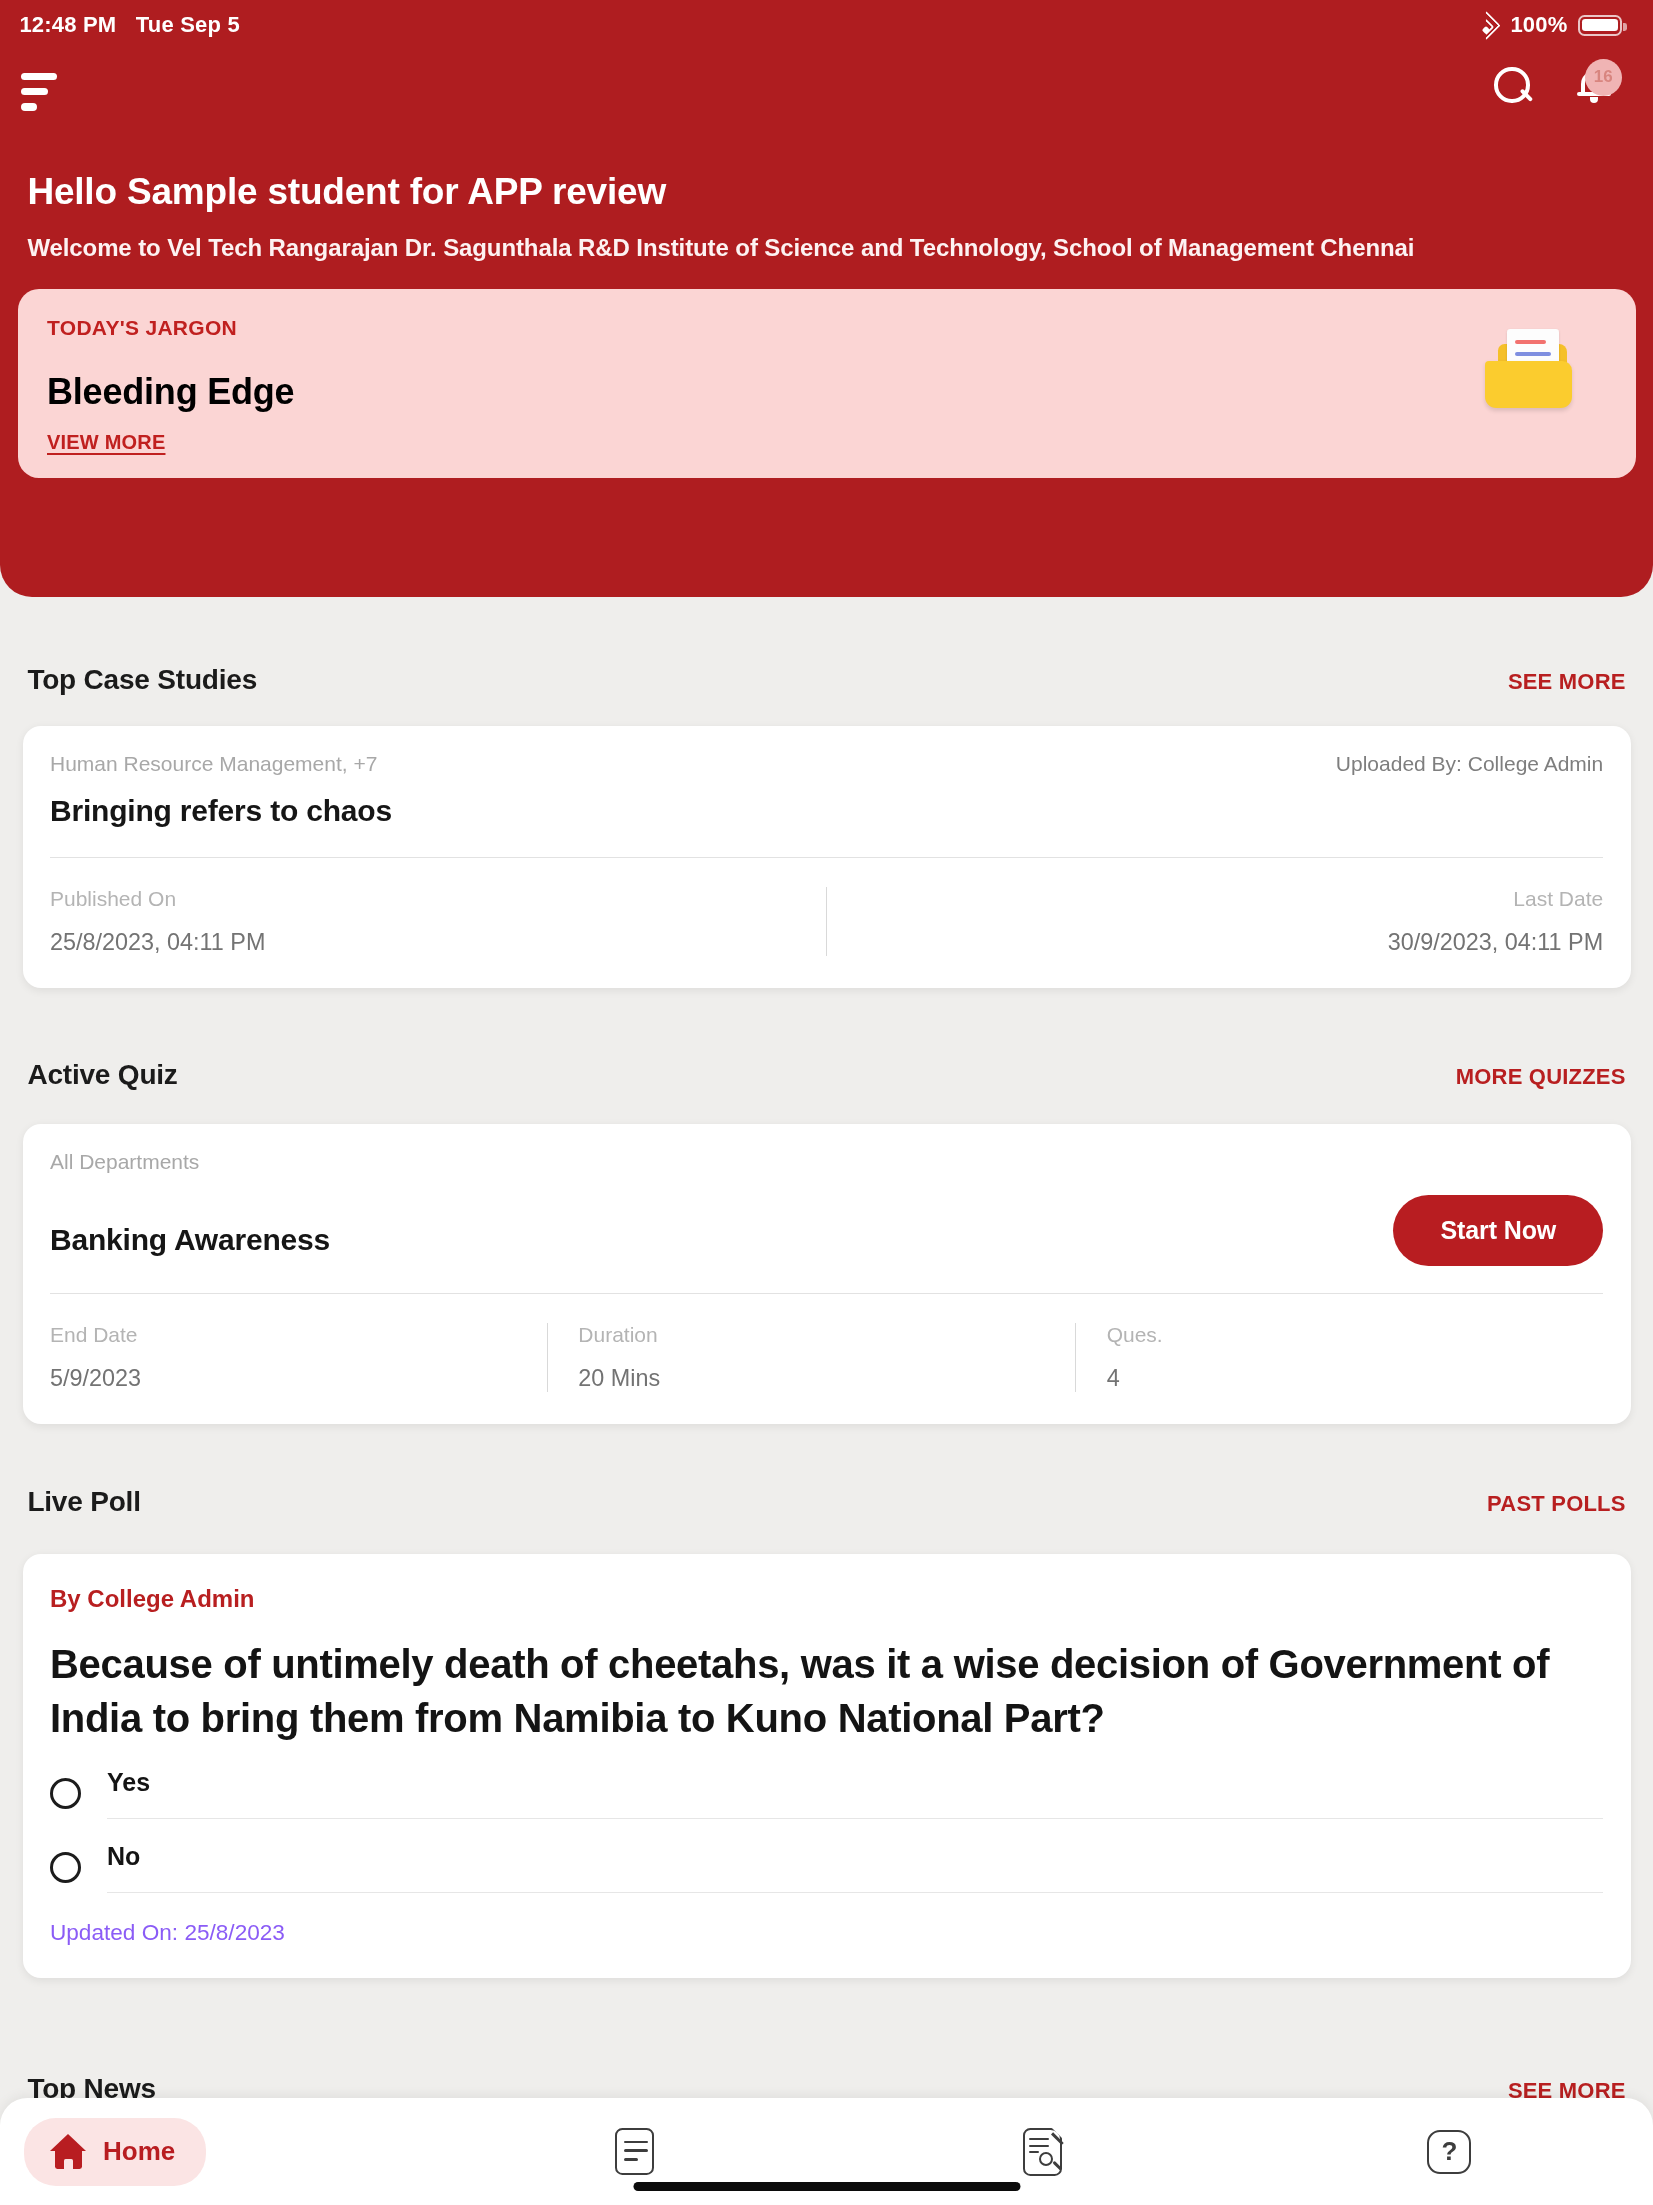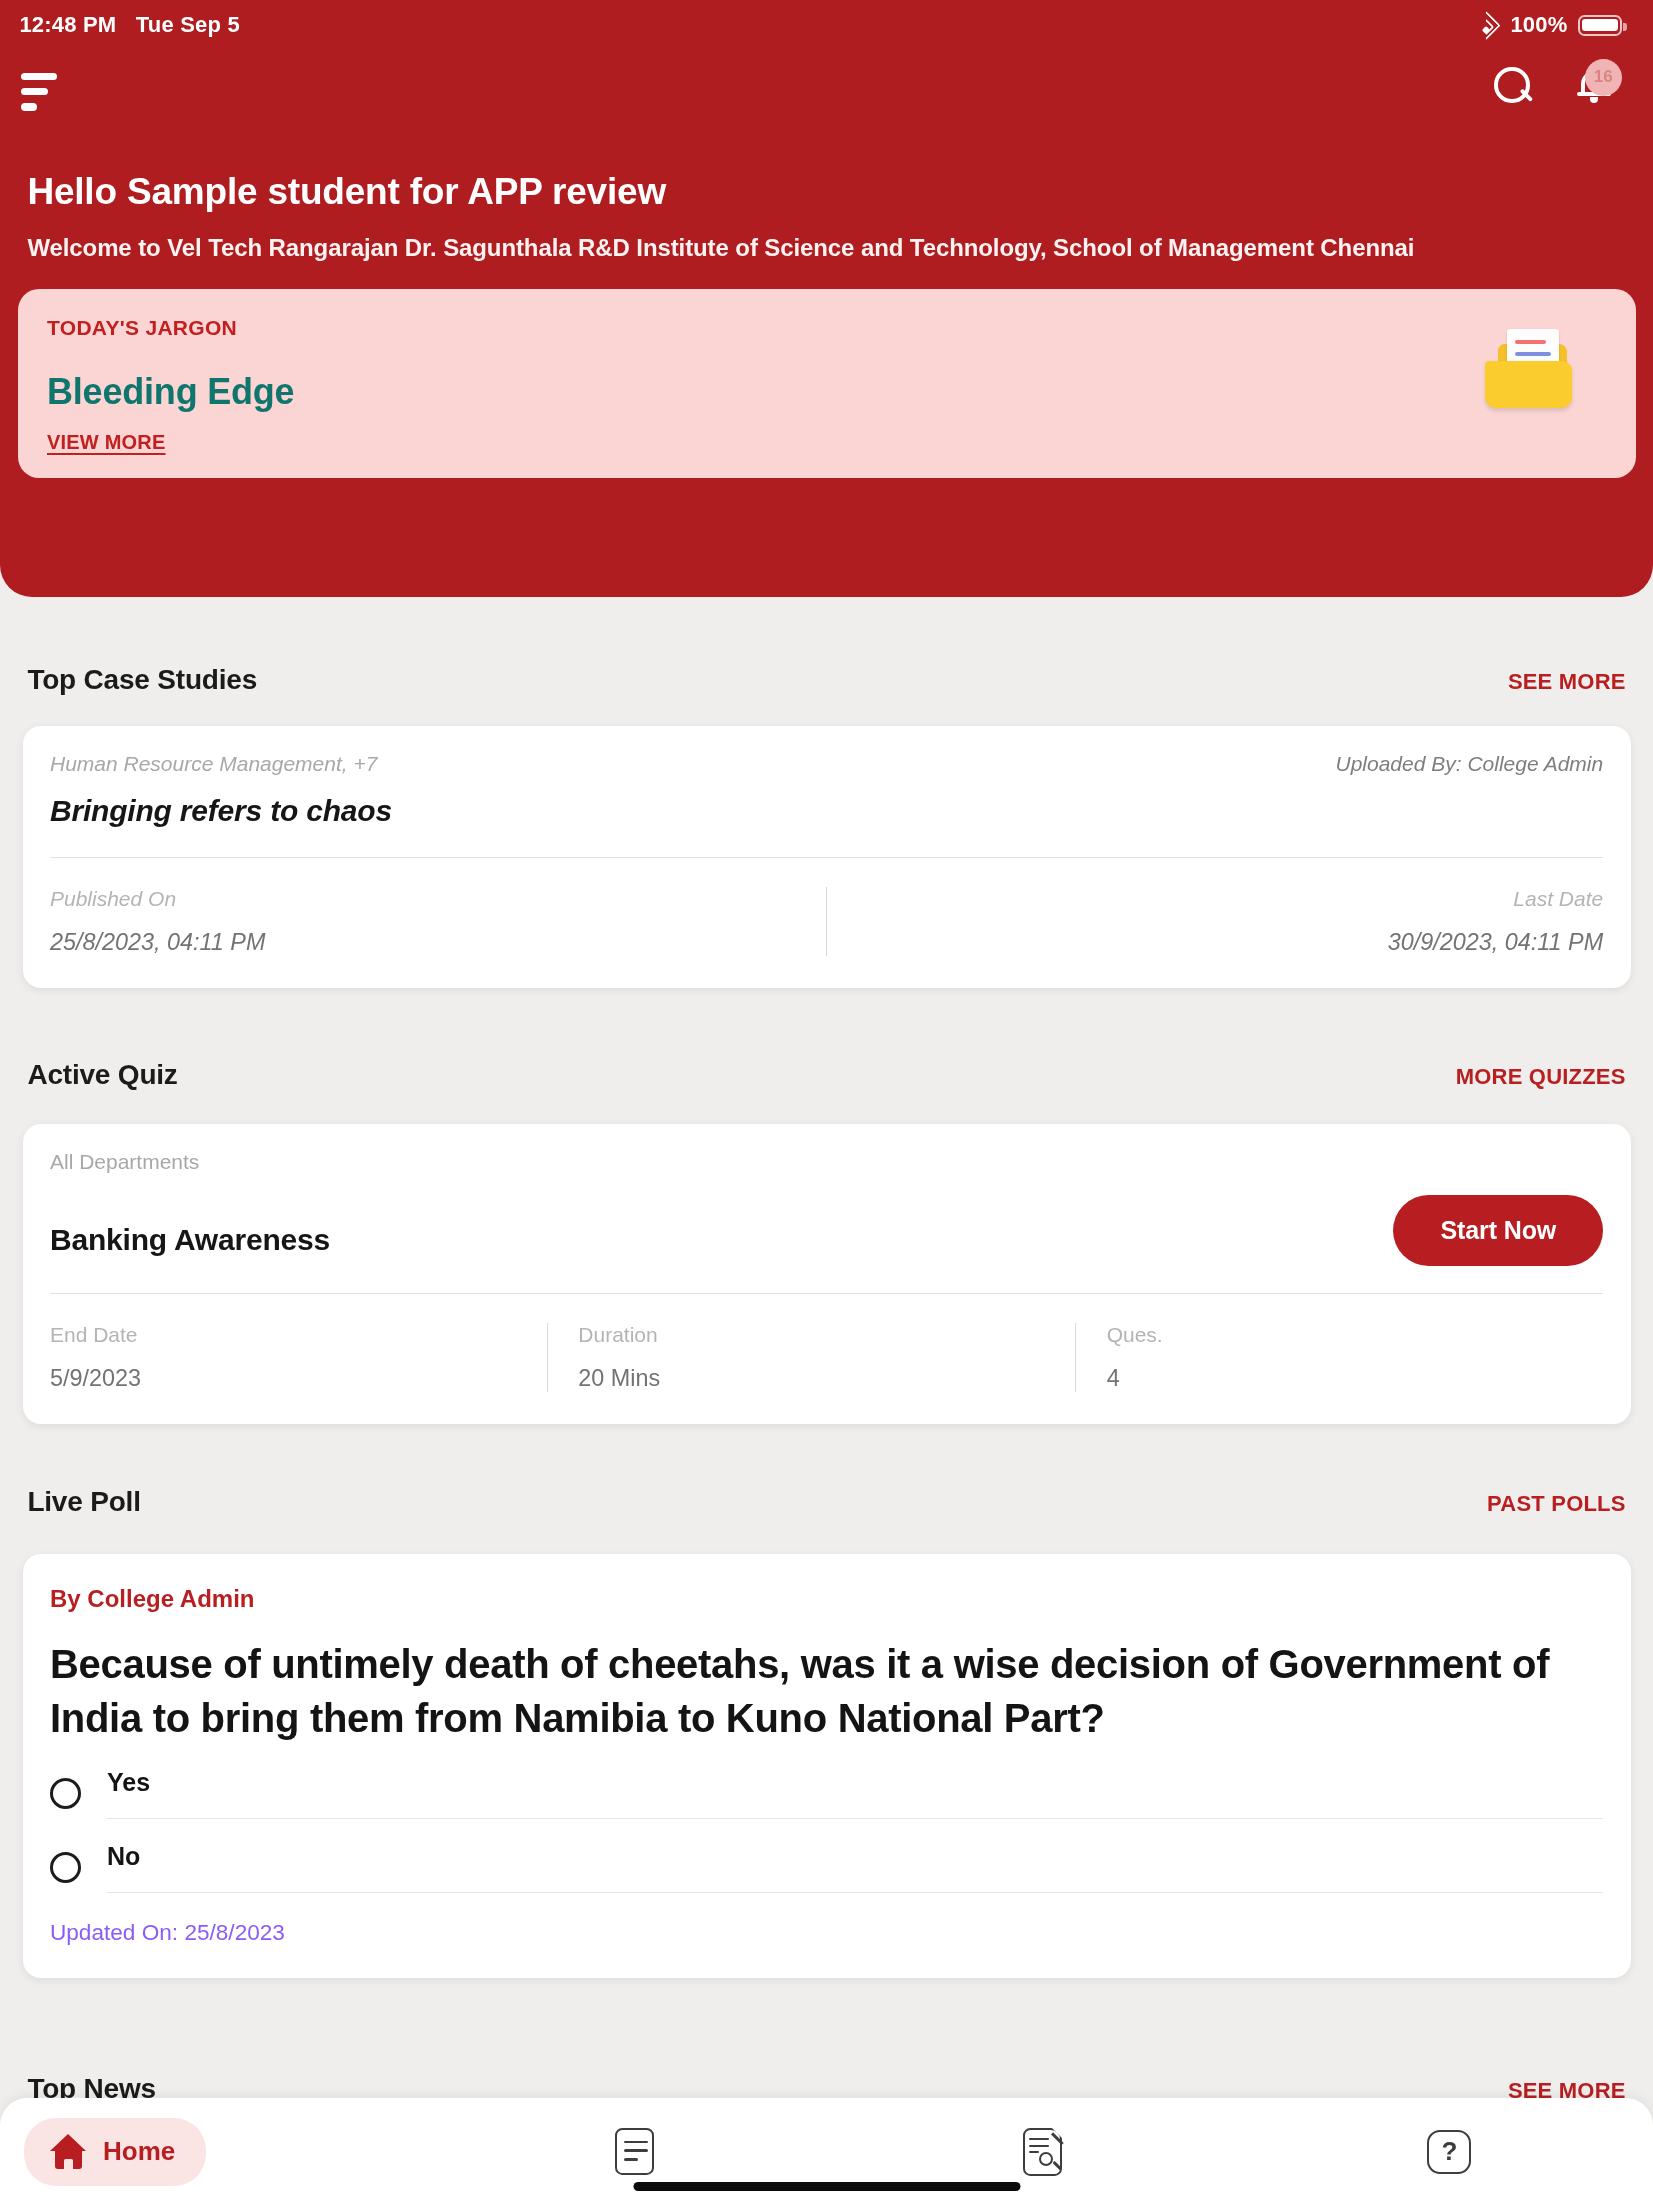--- a/index.html
+++ b/index.html
@@ -57,21 +57,21 @@
 
   .greeting { position:absolute; left:27.4px; top:171px; color:#fff; font-size:37px; font-weight:700; letter-spacing:-0.2px; }
   .welcome  { position:absolute; left:27.4px; top:234px; right:27.4px; color:#fdf2f2; font-size:24px; font-weight:600; letter-spacing:-0.1px; }
 
   
   .jargon {
     position:absolute; left:18px; top:289px; width:1618px;
     background:#fbd5d4; border-radius:21px; padding:27.4px 29px 24px 29px;
   }
   .jargon-label { color:#c0201f; font-size:21px; font-weight:700; letter-spacing:0.3px; }
-  .jargon-title { color:#0f766e; font-size:36px; font-weight:700; margin-top:31px; letter-spacing:-0.2px; }
+  .jargon-title { color:#000000; font-size:36px; font-weight:700; margin-top:31px; letter-spacing:-0.2px; }
   .jargon-desc  { color:#2b2b2b; font-size:23px; line-height:1.42; margin-top:26px; max-width:1566px; }
   .jargon-more  { display:inline-block; margin-top:18px; color:#c0201f; font-size:20px; font-weight:700; letter-spacing:0.2px; text-decoration:underline; text-underline-offset:4px; }
   .folder { position:absolute; right:61px; top:40px; width:95px; height:84px; }
   .folder .doc { position:absolute; left:27.4px; top:0px; width:52px; height:53px; background:#fdfdfd; border-radius:3.2px; box-shadow:0 1.6px 2.4px rgba(0,0,0,.14); }
   .folder .doc i { position:absolute; left:7.3px; height:4.8px; border-radius:2.4px; }
   .folder .doc i.l1 { top:10.5px; width:31px; background:#f2726f; }
   .folder .doc i.l2 { top:22.6px; width:36px; background:#7f8fe0; }
   .folder .doc i.l3 { top:33px; width:36px; background:#7f8fe0; }
   .folder .back { position:absolute; left:18px; top:14.5px; width:69px; height:58px; background:#f5c029; border-radius:6.5px 8px 6.5px 6.5px; }
   .folder .front { position:absolute; left:4.8px; top:32px; width:87px; height:47px; background:#fbcc2e; border-radius:4px 9.7px 11.3px 11.3px; box-shadow:0 2.4px 4px rgba(0,0,0,.12); }
@@ -200,21 +200,21 @@
         <div class="front"></div>
       </div>
     </div>
   </div>
 
   <div class="section-head" style="top:664px;">
     <span class="section-title">Top Case Studies</span>
     <span class="section-link">SEE MORE</span>
   </div>
 
-  <div class="card" style="top:726px;font-style:italic;">
+  <div class="card" style="top:726px;">
     <div class="row-top">
       <span class="muted">Human Resource Management, +7</span>
       <span class="muted" style="color:#7e7e7e;">Uploaded By: College Admin</span>
     </div>
     <div class="card-title">Bringing refers to chaos</div>
     <div class="hr"></div>
     <div class="meta-3">
       <div style="flex:1;">
         <div class="meta-lbl">Published On</div>
         <div class="meta-val">25/8/2023, 04:11 PM</div>

